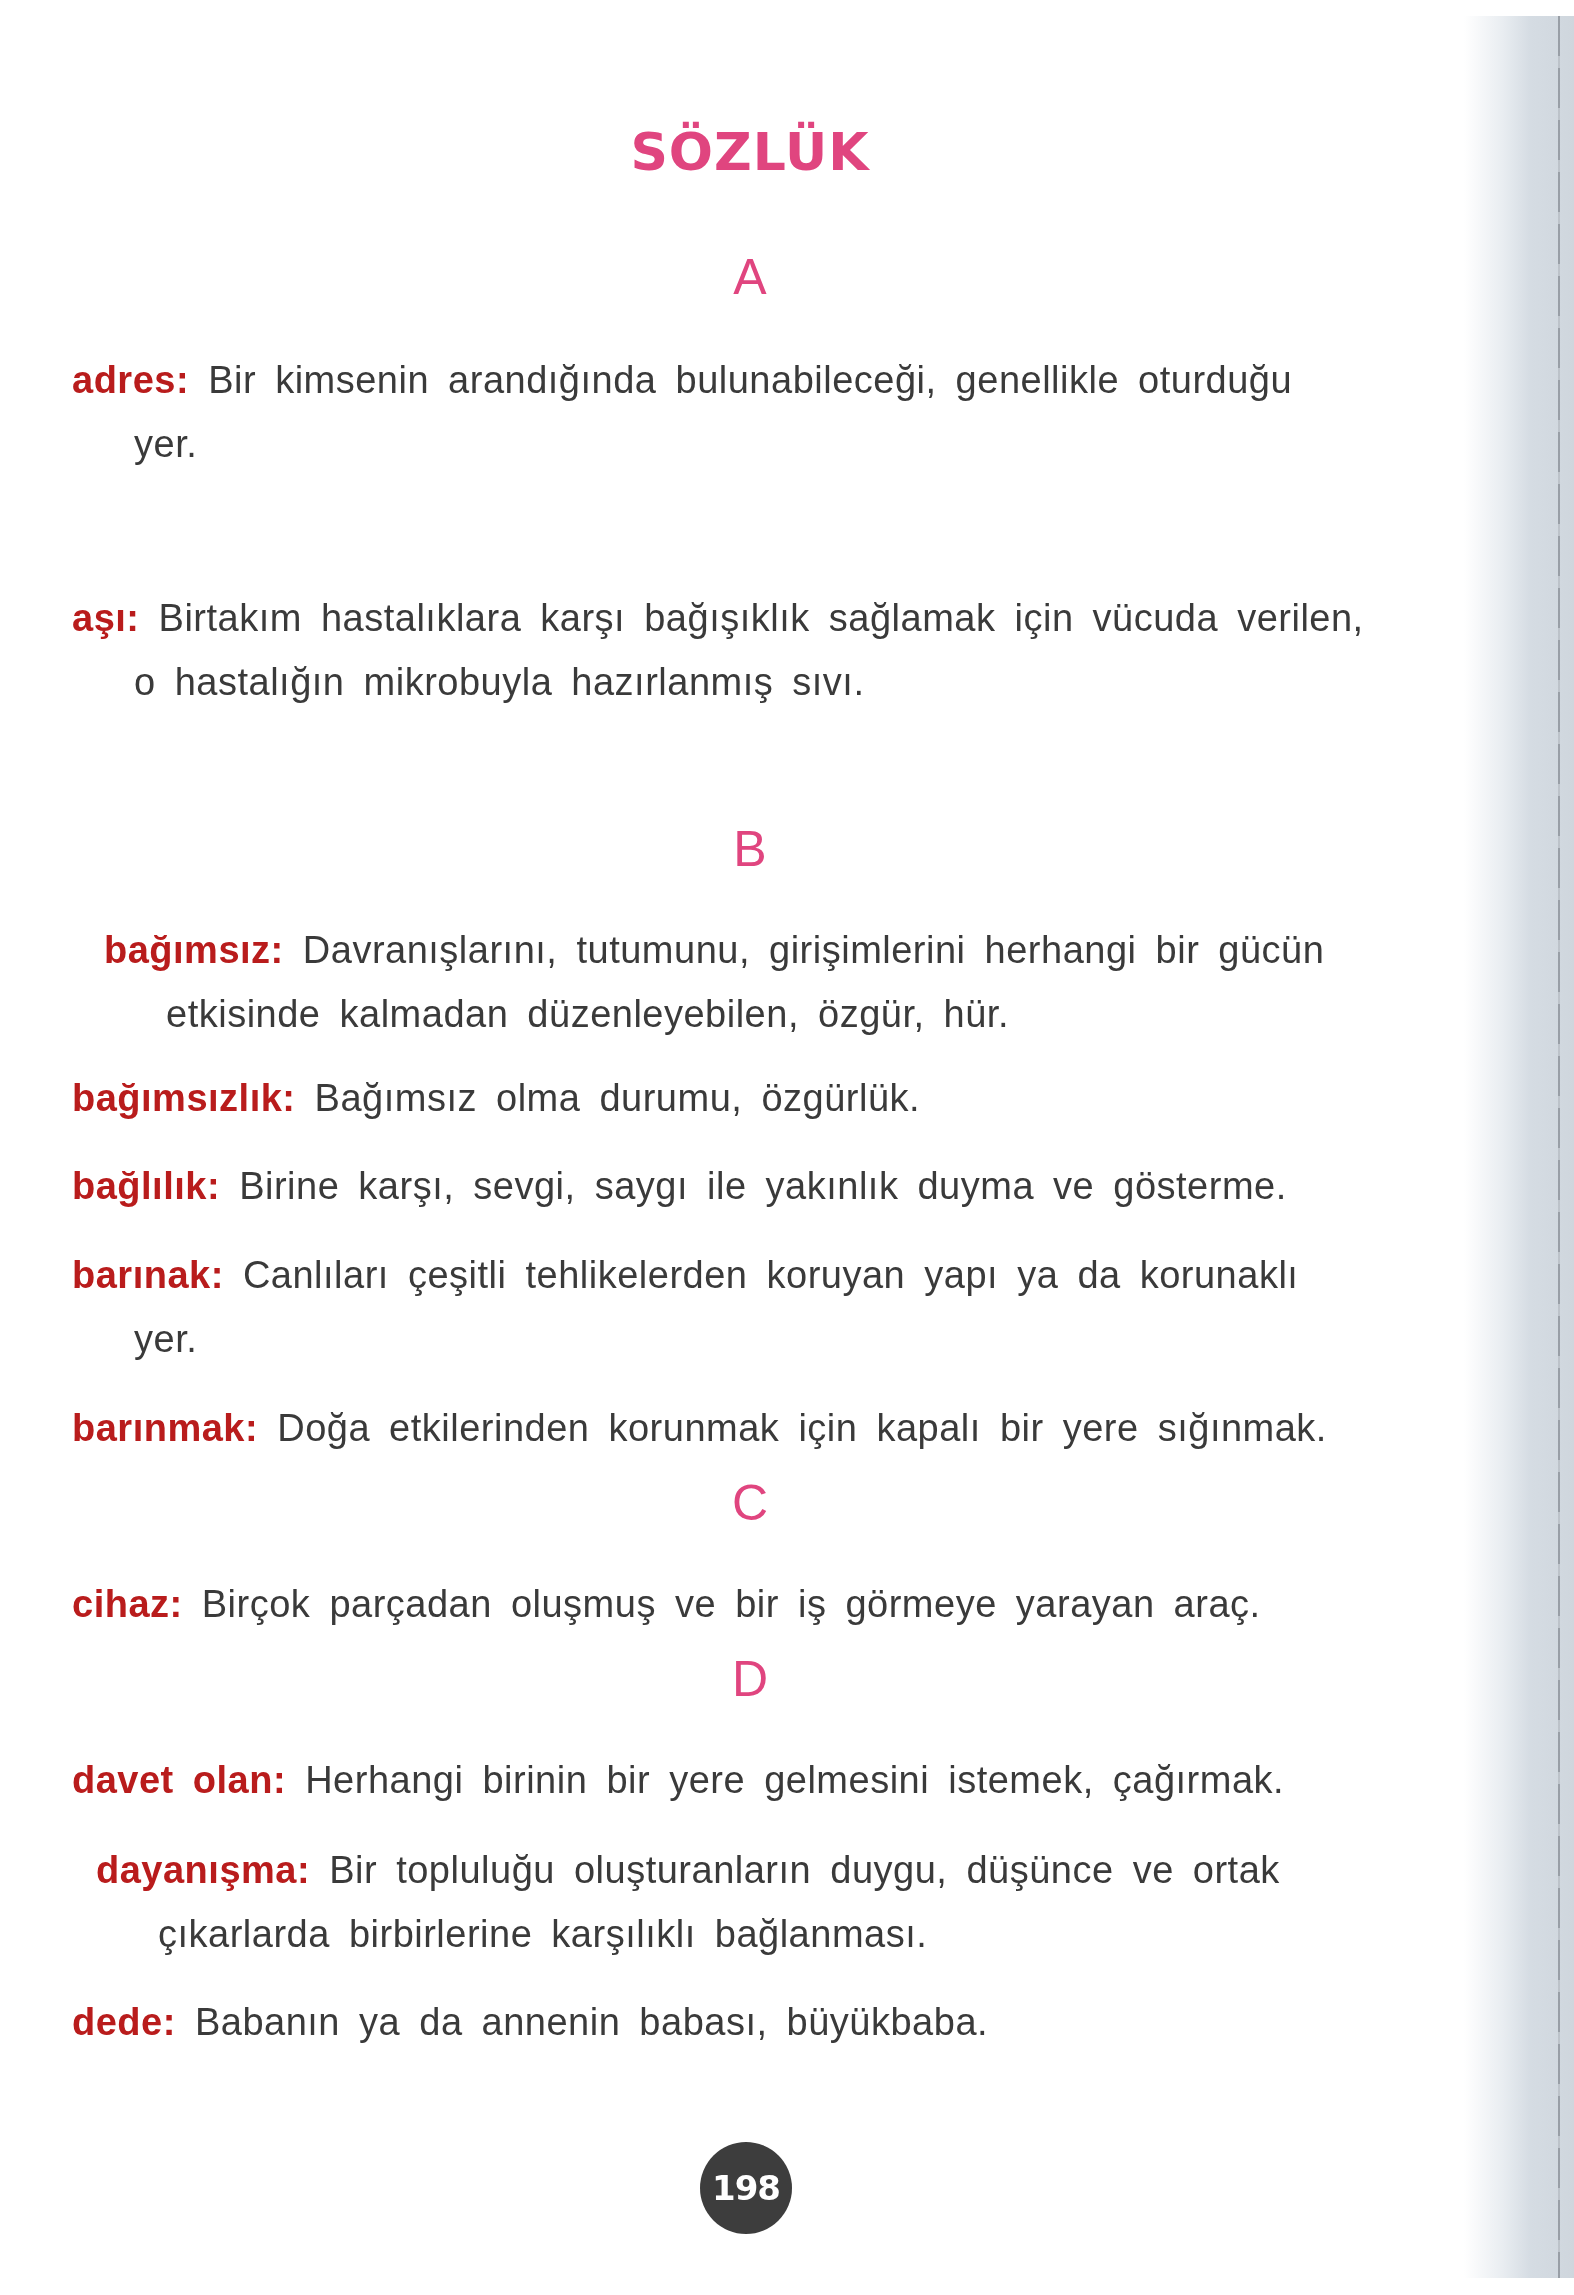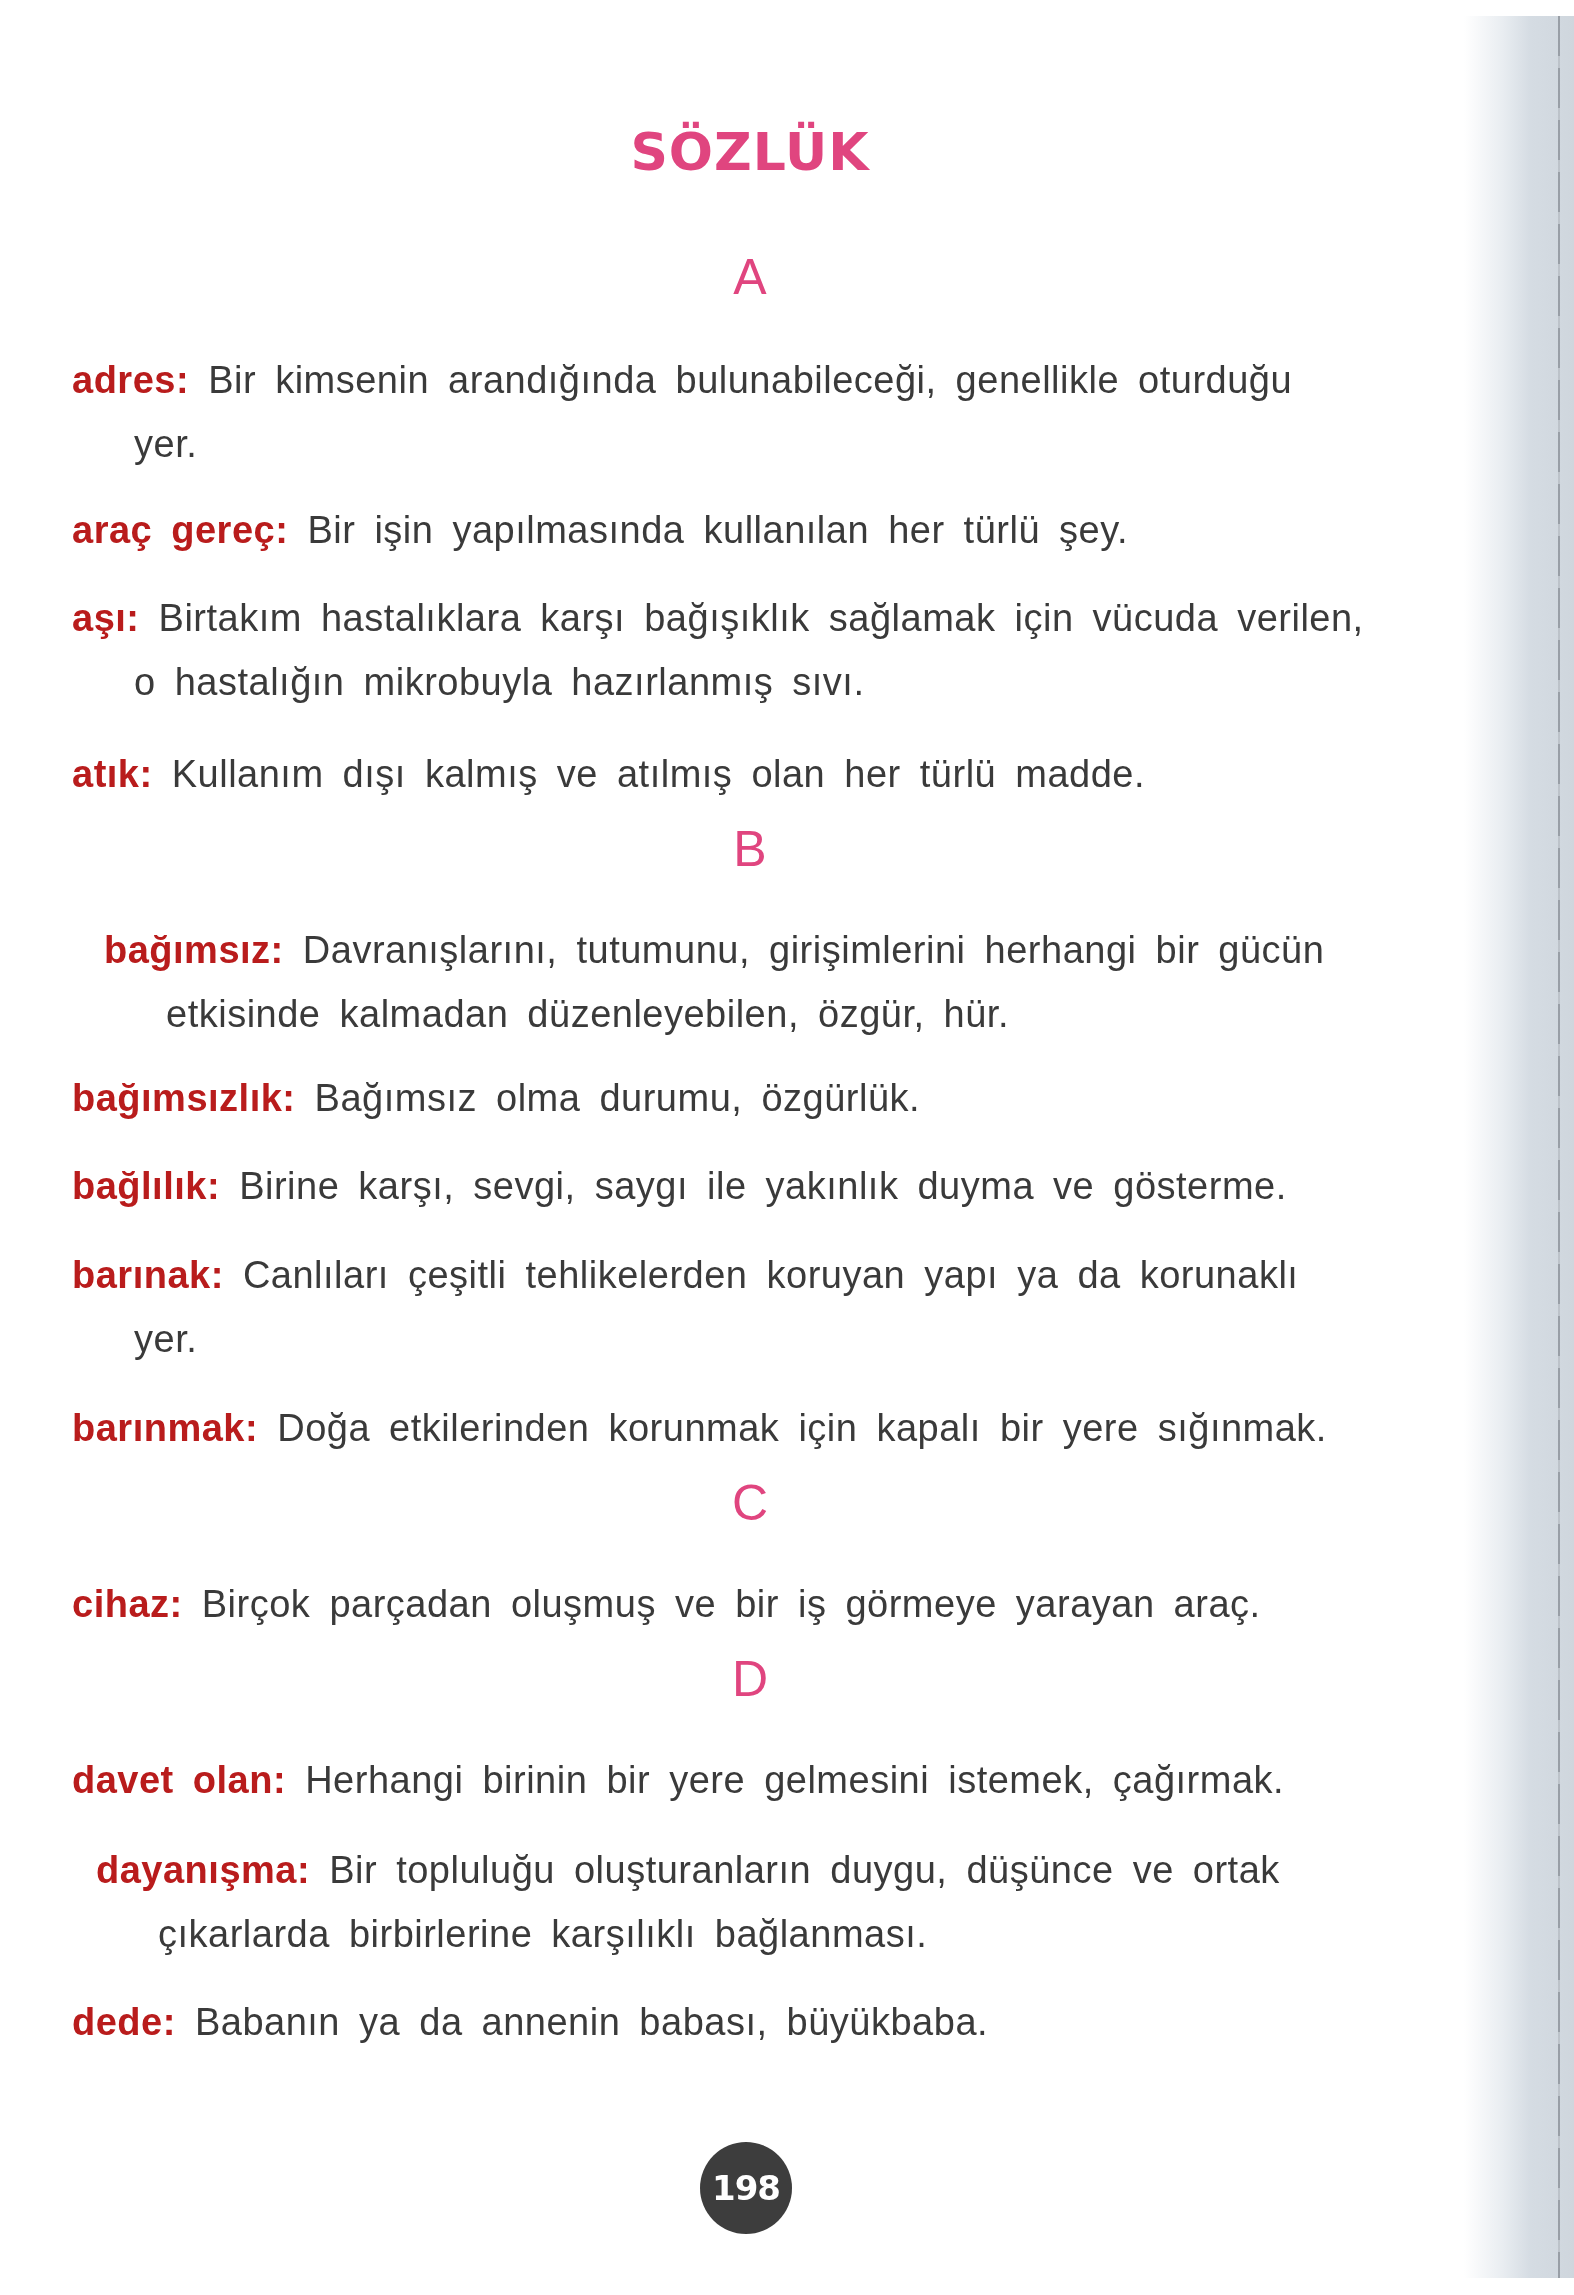--- a/index.html
+++ b/index.html
@@ -107,35 +107,27 @@
   <div class="title">SÖZLÜK</div>
 
   <div class="letter" style="top:248px;">A</div>
 
   <div class="entry" style="top:348px;">
     <span class="term">adres:</span>
     <span>Bir kimsenin arandığında bulunabileceği, genellikle oturduğu</span>
     <span class="cont">yer.</span>
   </div>
 
-  <div class="entry" style="top:498px;">
-    <span class="term">araç gereç:</span>
-    <span>Bir işin yapılmasında kullanılan her türlü şey.</span>
-  </div>
 
   <div class="entry" style="top:586px;">
     <span class="term">aşı:</span>
     <span>Birtakım hastalıklara karşı bağışıklık sağlamak için vücuda verilen,</span>
     <span class="cont">o hastalığın mikrobuyla hazırlanmış sıvı.</span>
   </div>
 
-  <div class="entry" style="top:742px;">
-    <span class="term">atık:</span>
-    <span>Kullanım dışı kalmış ve atılmış olan her türlü madde.</span>
-  </div>
 
   <div class="letter" style="top:820px;">B</div>
 
   <div class="entry" style="top:918px;margin-left:32px;">
     <span class="term">bağımsız:</span>
     <span>Davranışlarını, tutumunu, girişimlerini herhangi bir gücün</span>
     <span class="cont">etkisinde kalmadan düzenleyebilen, özgür, hür.</span>
   </div>
 
   <div class="entry" style="top:1066px;">

